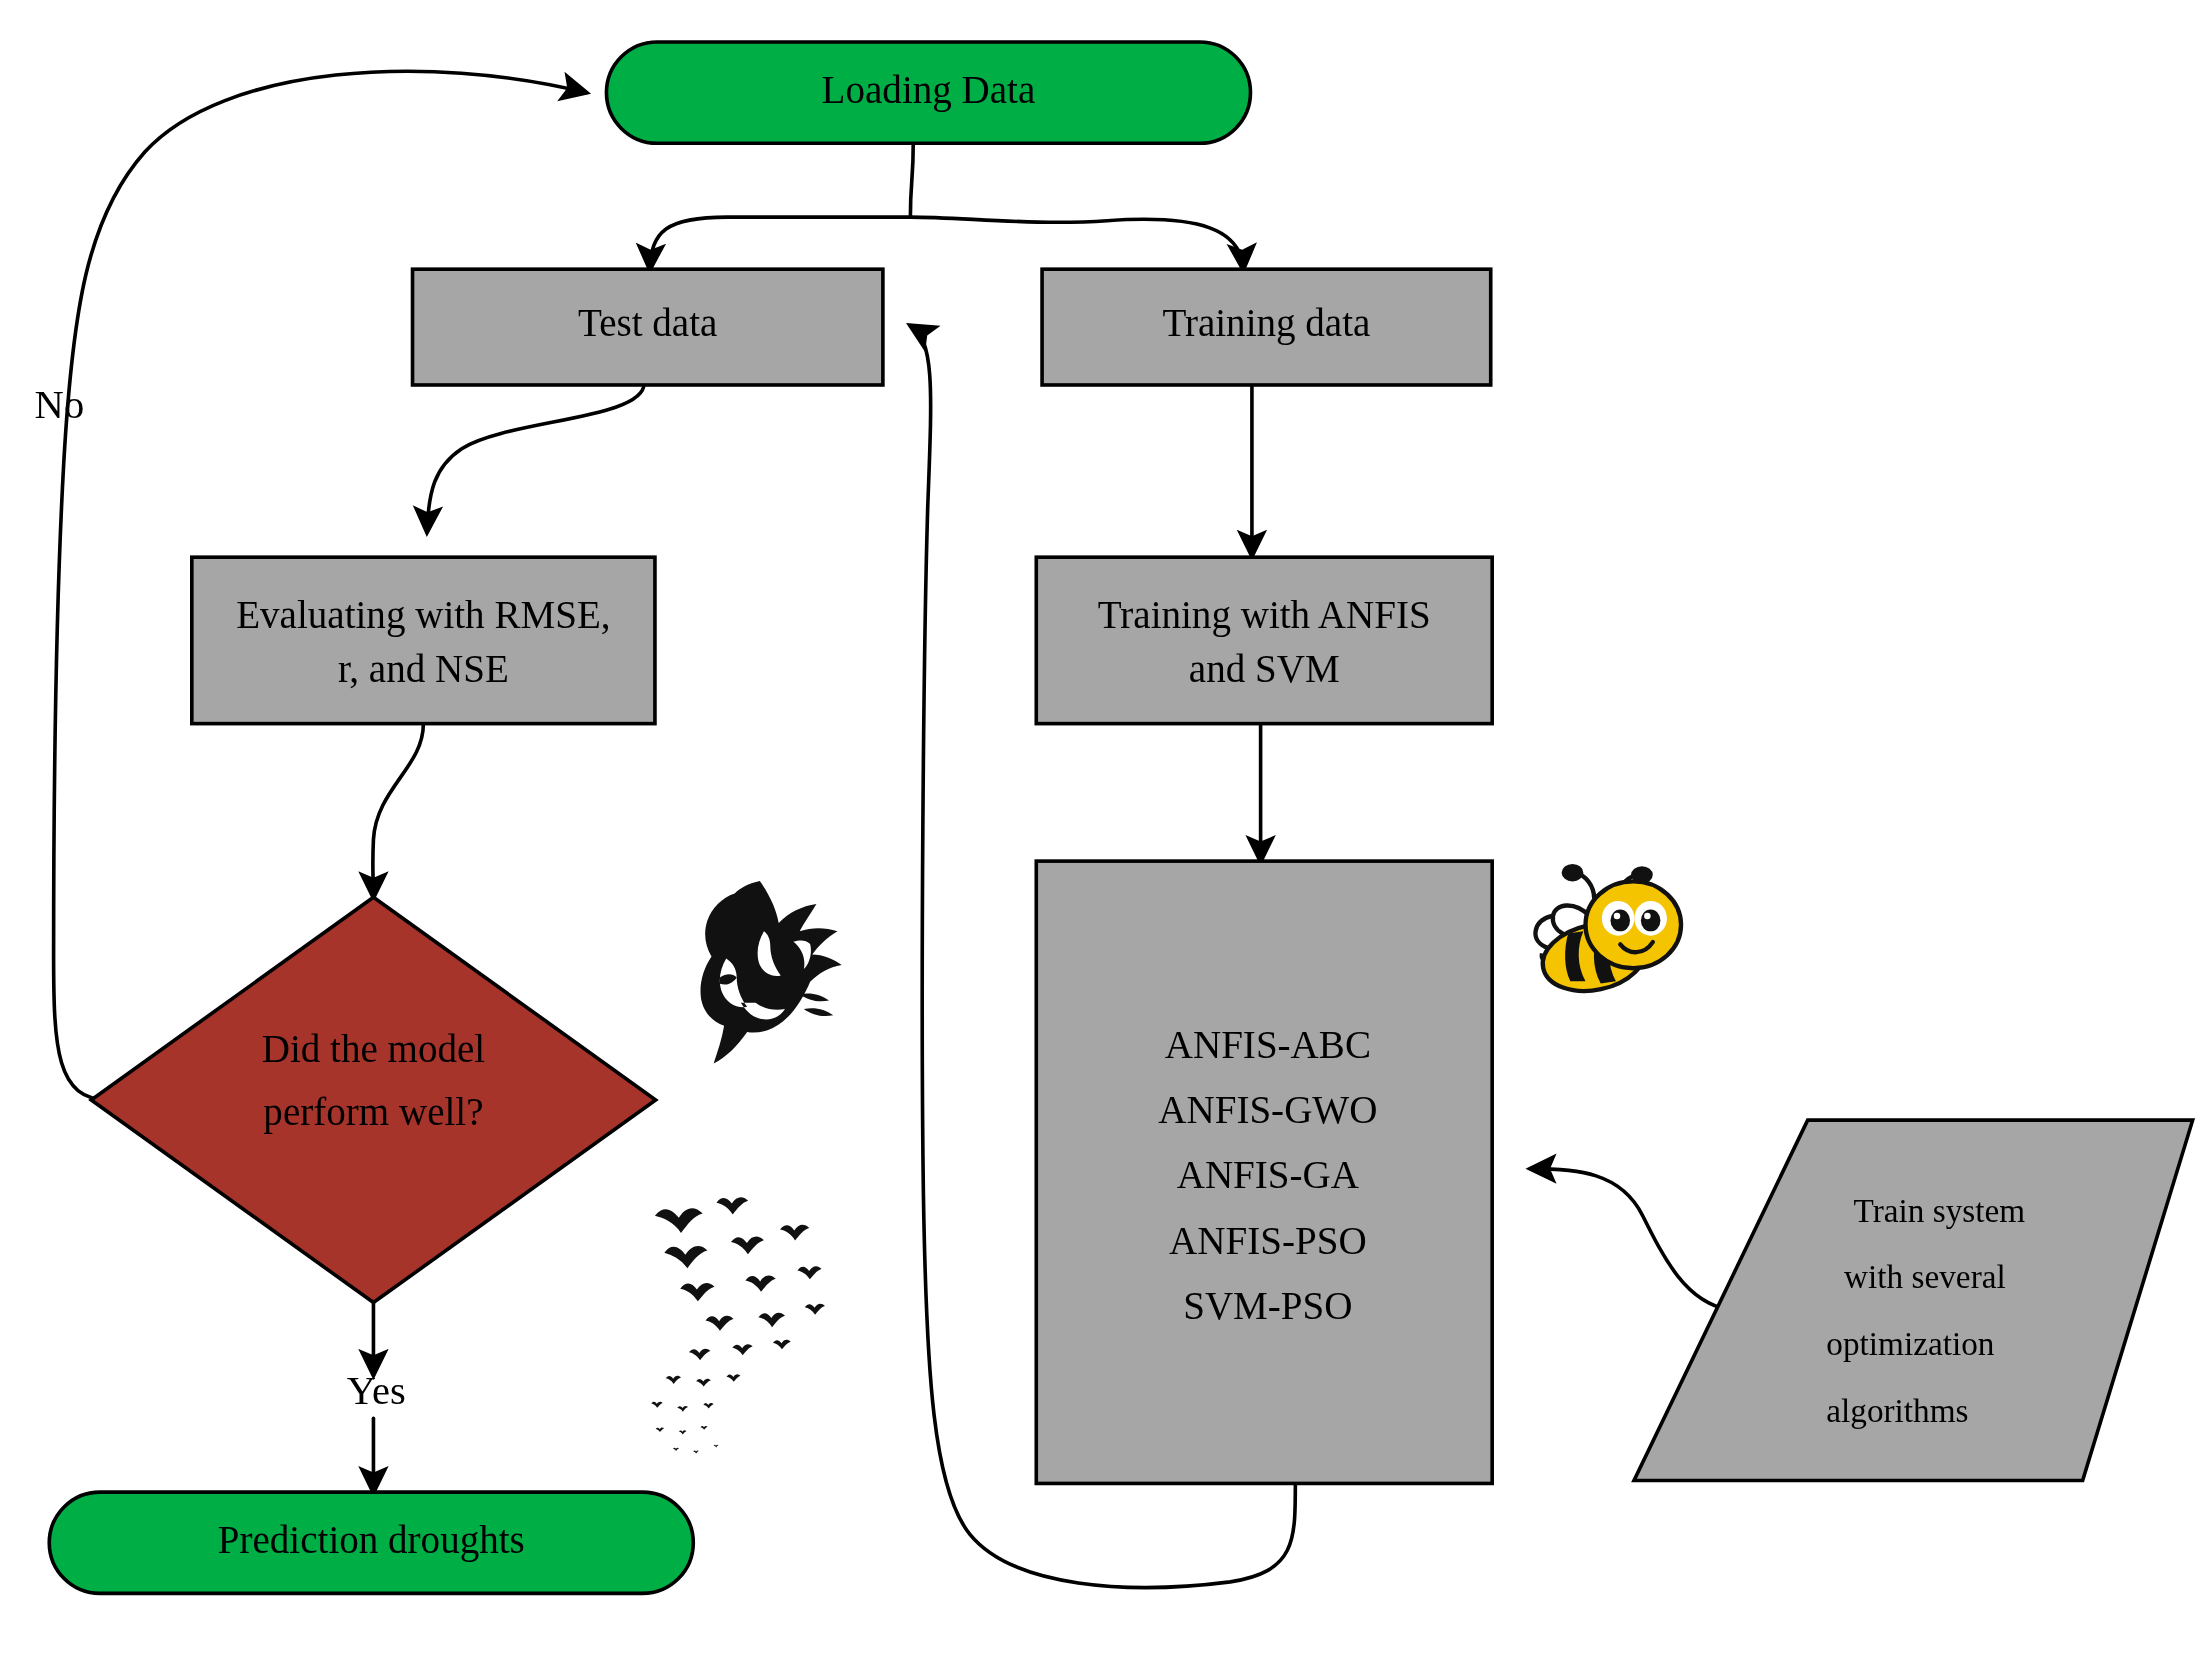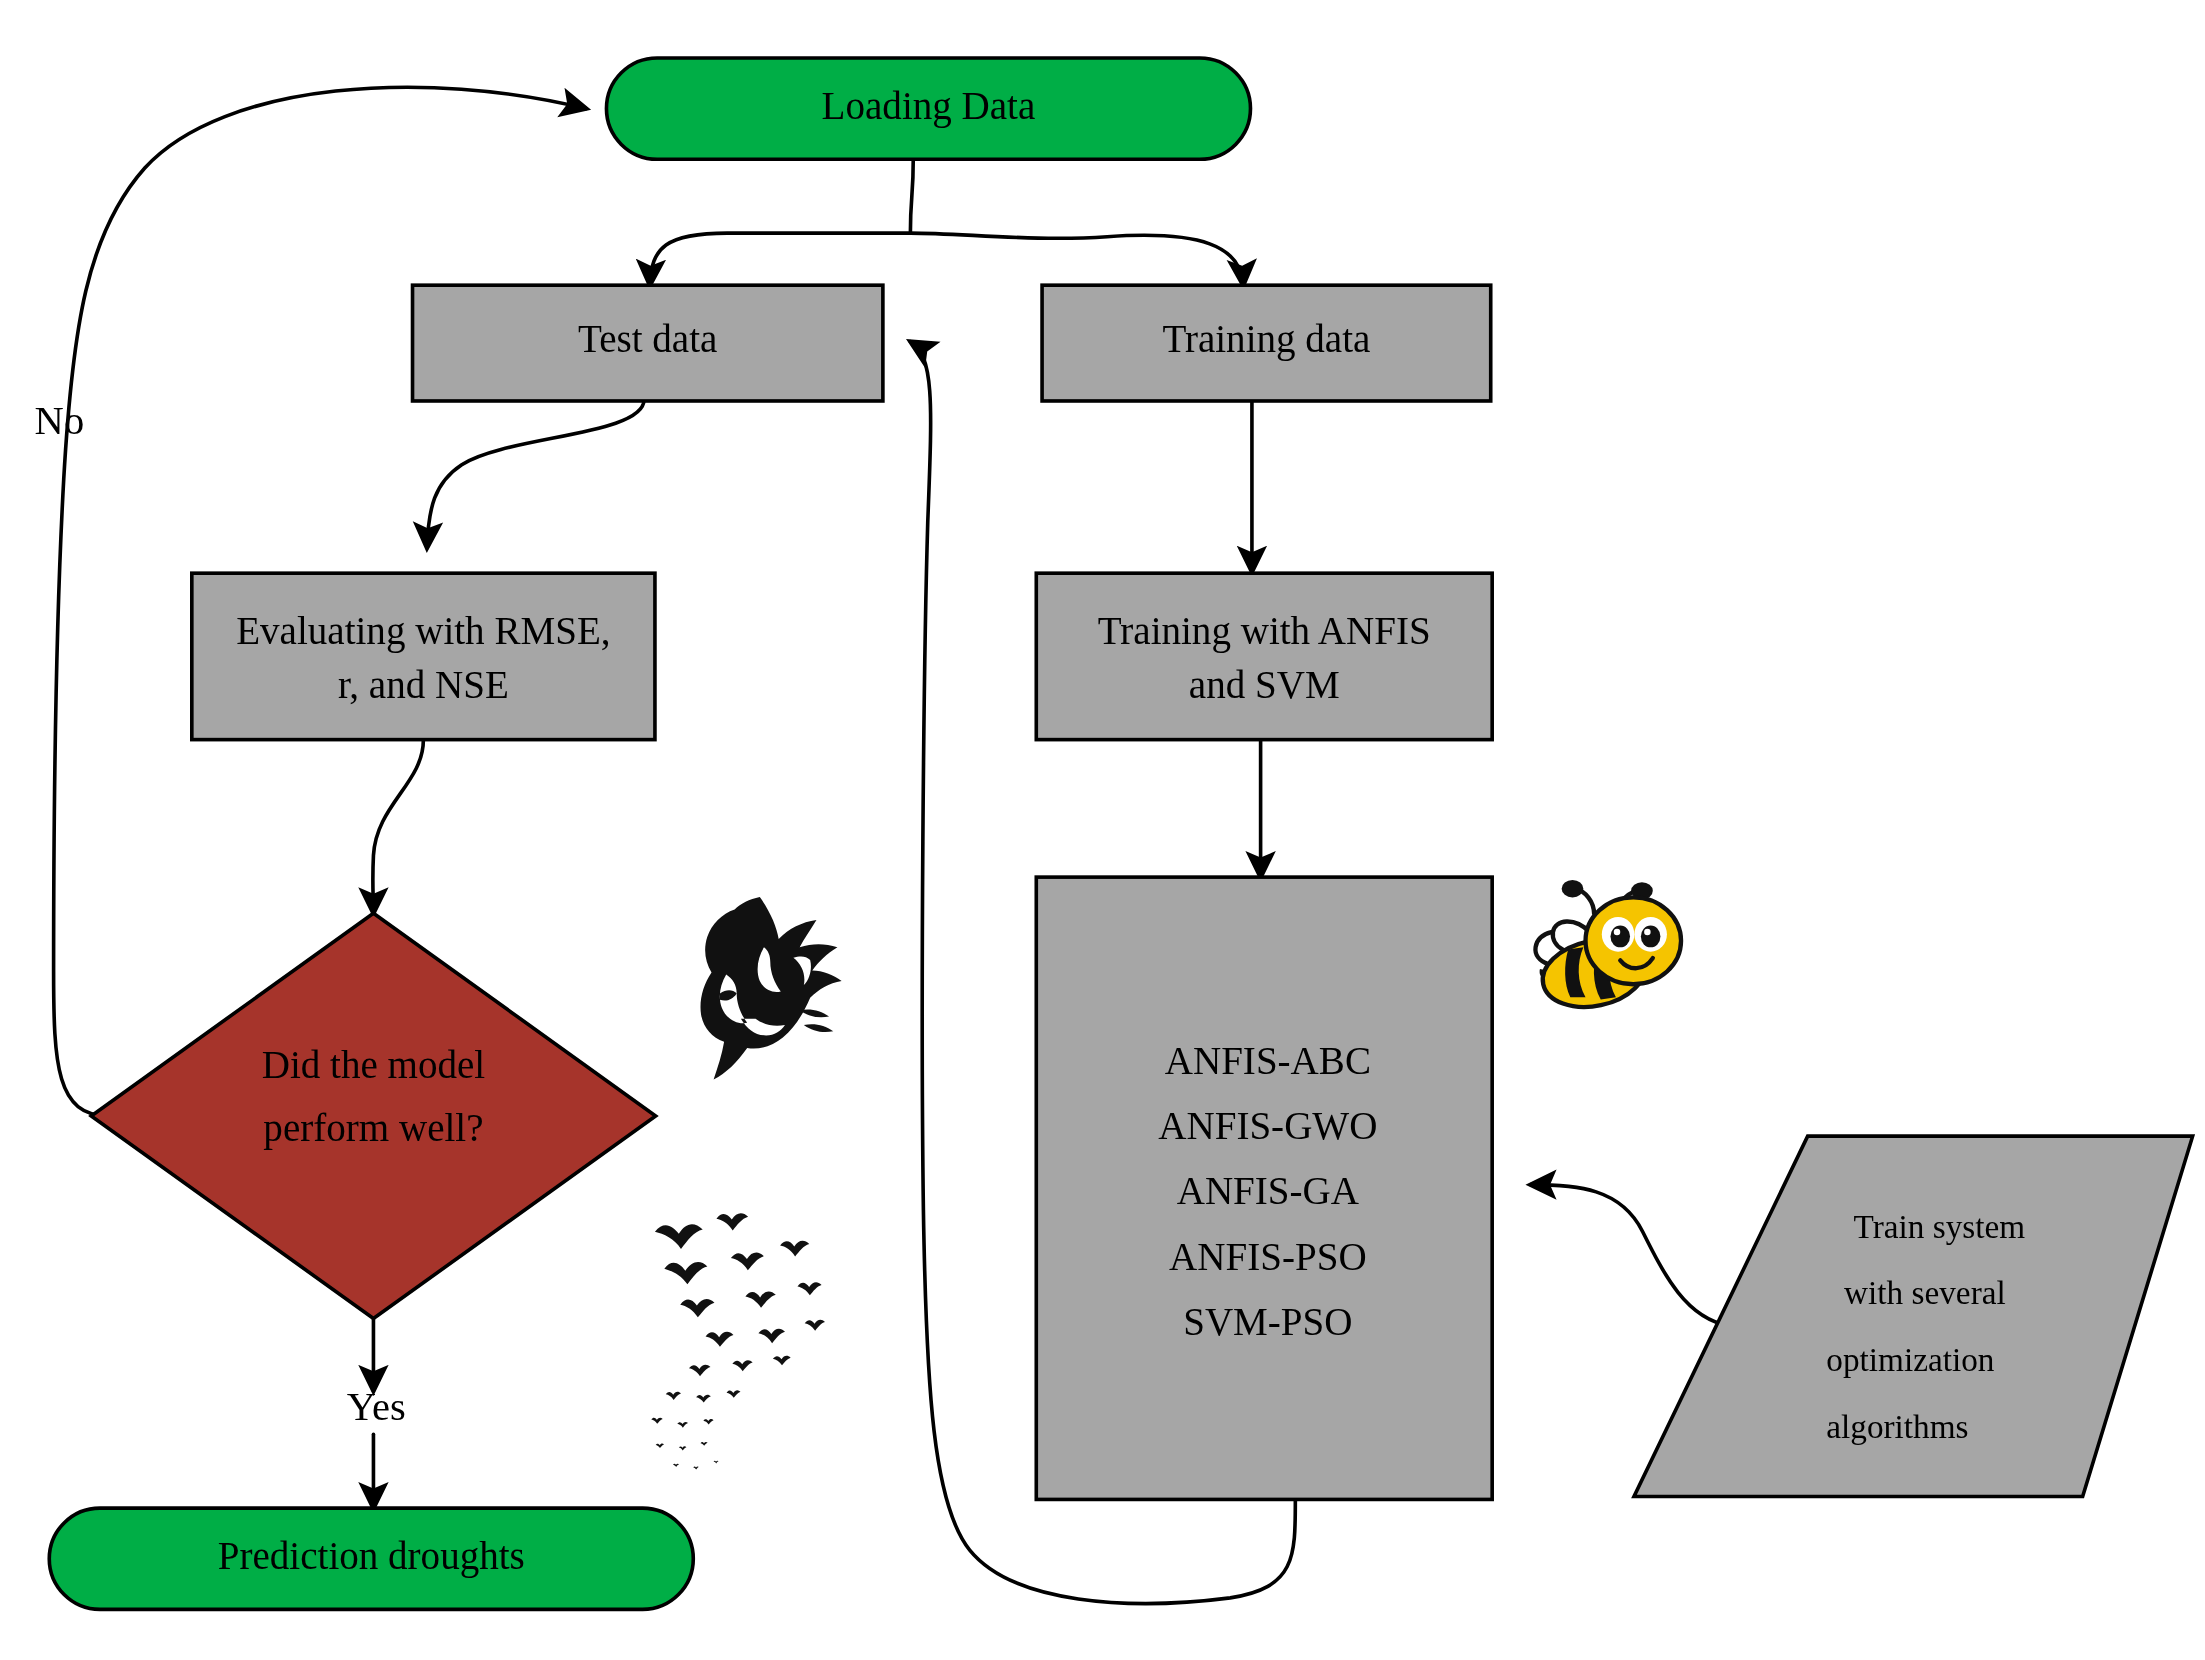--- a/index.html
+++ b/index.html
@@ -12,21 +12,20 @@
     width: 2205px;
     height: 1660px;
     overflow: hidden;
     font-family: "Liberation Serif", "DejaVu Serif", serif;
   }
   #flowchart-root {
     position: relative;
     width: 2205px;
     height: 1246px;
     background: #ffffff;
-    margin-top: 16px;
   }
   svg.chart-canvas {
     position: absolute;
     top: 0;
     left: 0;
     width: 2205px;
     height: 1660px;
     display: block;
   }
   .node-shape {

